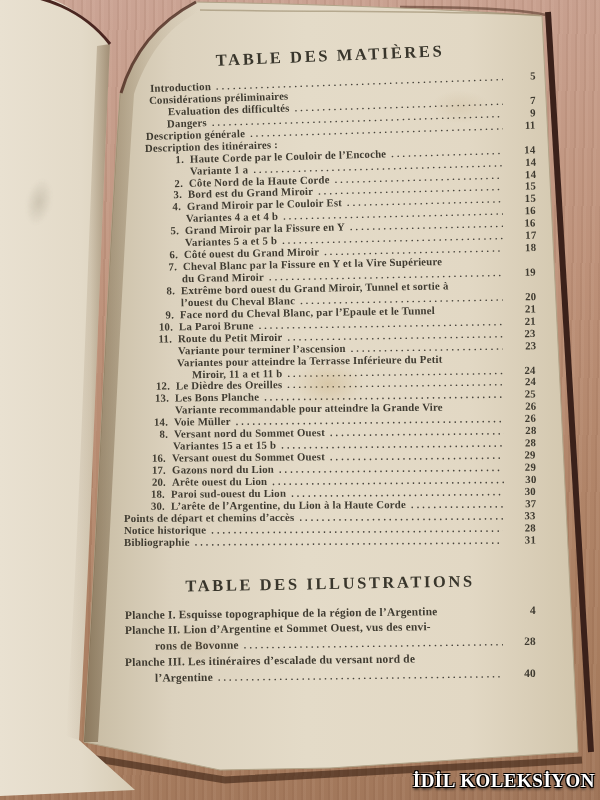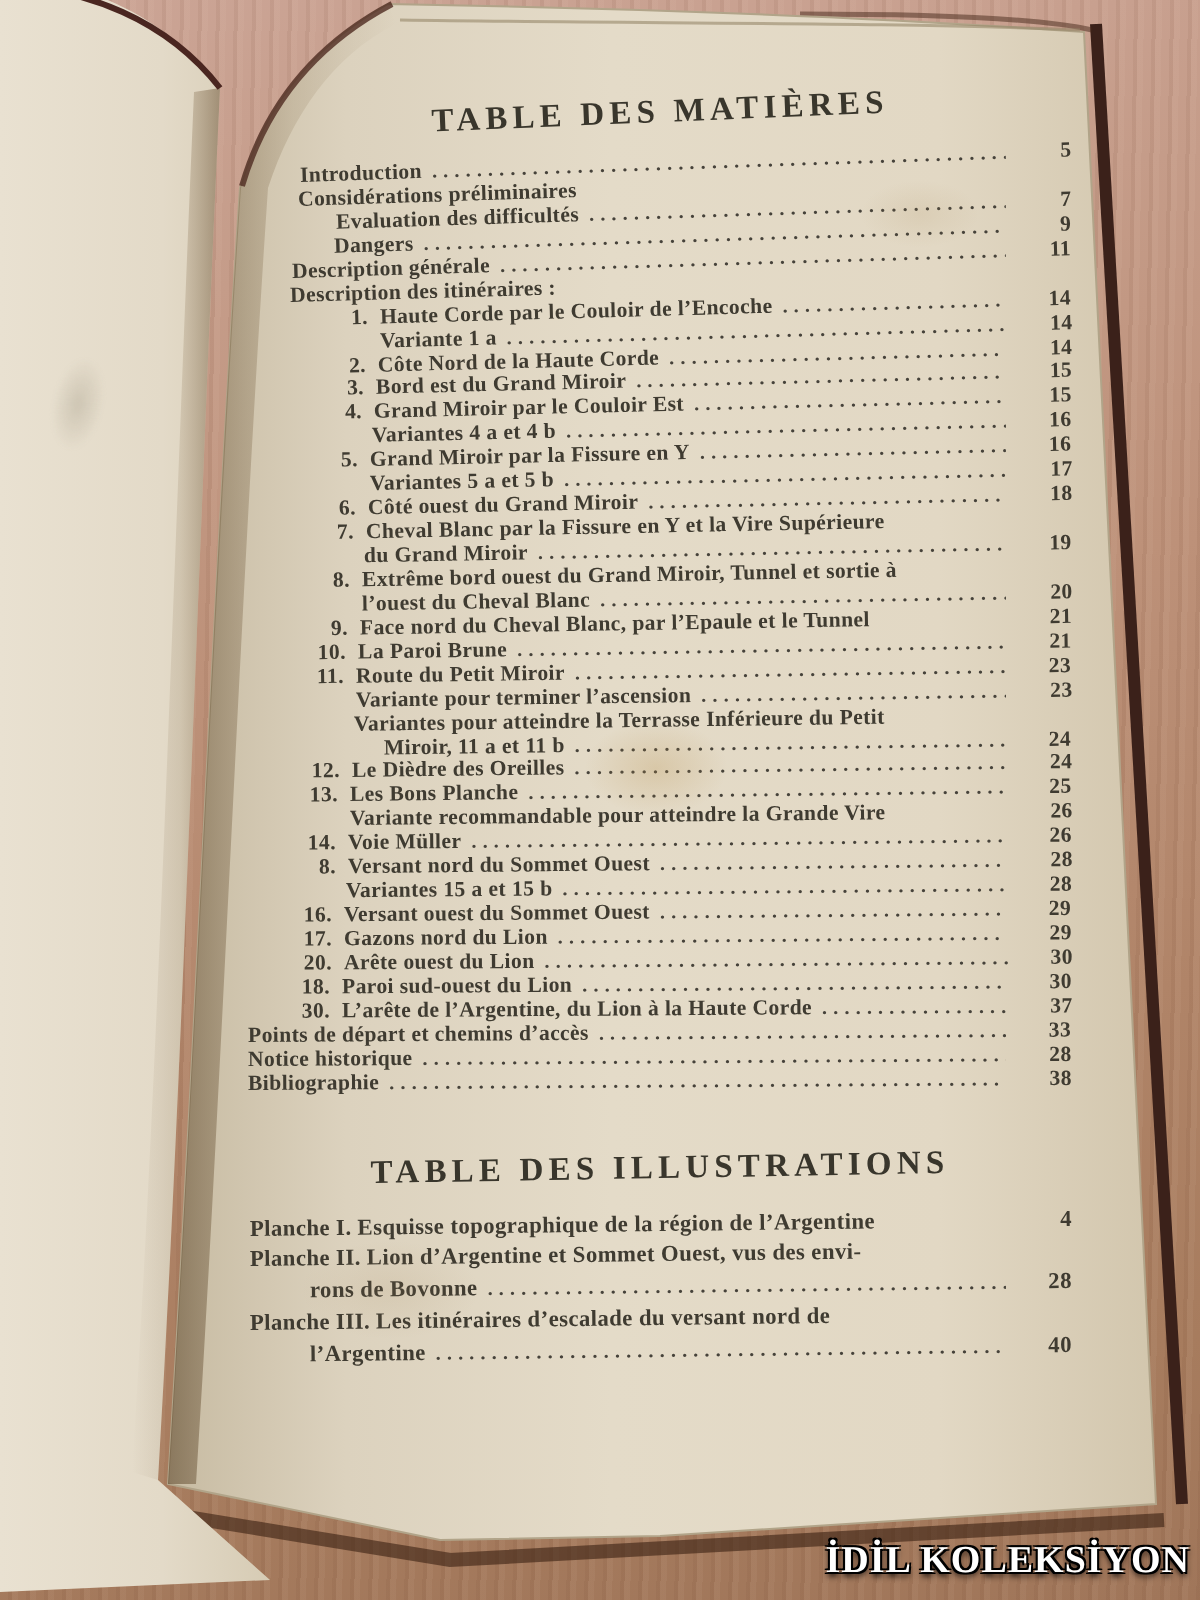--- a/index.html
+++ b/index.html
@@ -299,21 +299,21 @@
           <span class="pg">33</span>
         </div>
         <div class="row" style="transform: rotate(-0.36deg); margin-left: 0.2px;">
           <span class="txt">Notice historique</span>
           <span class="leader">......................................................................</span>
           <span class="pg">28</span>
         </div>
         <div class="row" style="transform: rotate(-0.35deg);">
           <span class="txt">Bibliographie</span>
           <span class="leader">......................................................................</span>
-          <span class="pg">38</span>
+          <span class="pg">31</span>
         </div>
       </div>
     <h1 class="sect-title" id="ill-title">TABLE DES ILLUSTRATIONS</h1>
     <div id="ill-rows" class="ill">
         <div class="row" style="transform: rotate(-0.7deg); margin-left: 1px;">
           <span class="txt">Planche I. Esquisse topographique de la région de l’Argentine</span>
           <span class="leader"></span>
           <span class="pg">4</span>
         </div>
         <div class="row" style="transform: rotate(-0.7deg); margin-left: 1px;">

